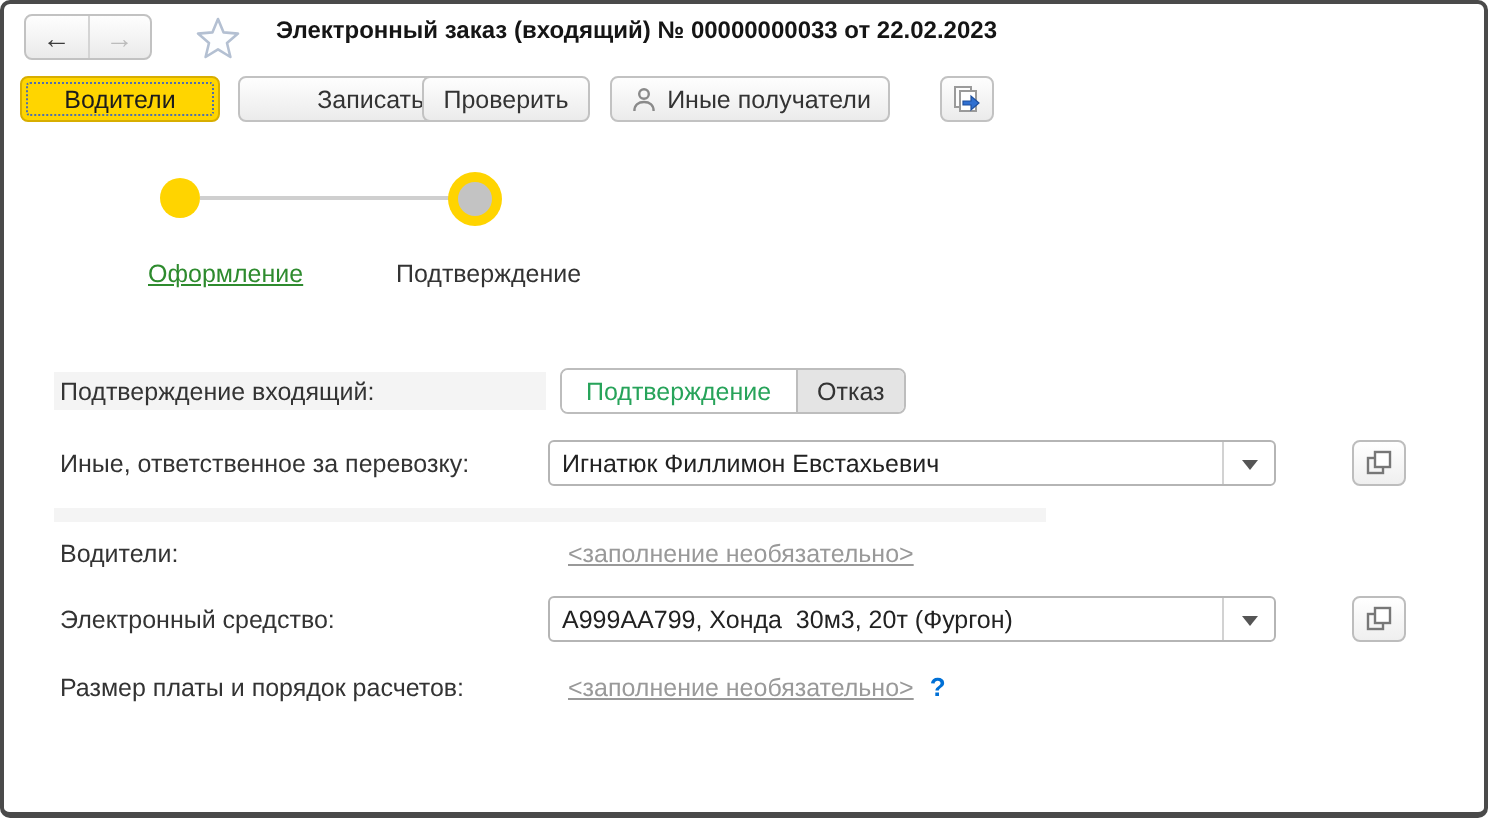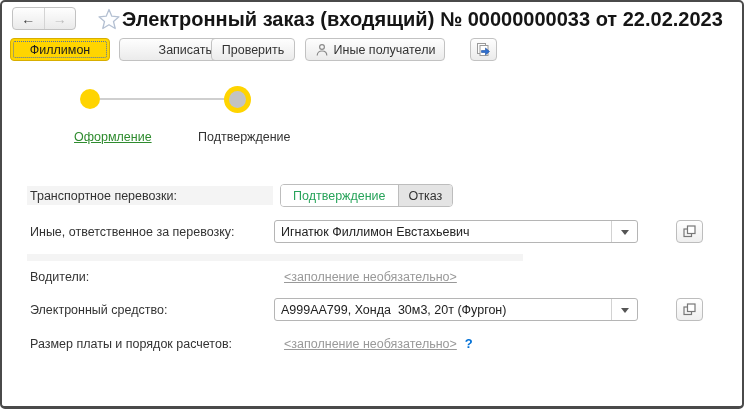--- a/index.html
+++ b/index.html
@@ -15,21 +15,21 @@
     display:flex; box-sizing:border-box;
     border:1px solid #c2c2c2; border-radius:4px;
     background:linear-gradient(#fefefe,#eaeaea);
   }
   .nav-btn { flex:1; display:flex; align-items:center; justify-content:center;
     font-size:14px; font-weight:bold; cursor:pointer; }
   .nav-back { color:#3c3c3c; border-right:1px solid #d4d4d4; }
   .nav-fwd  { color:#bcbcbc; }
   .star { position:absolute; left:95px; top:5px; width:24px; height:24px; cursor:pointer; }
   .title {
-    position:absolute; left:120px; top:6px; font-size:20px; font-weight:bold;
+    position:absolute; left:136px; top:6px; font-size:12px; font-weight:bold;
     color:#151515; white-space:nowrap;
   }
   
   .btn {
     position:absolute; top:36px; height:23px; box-sizing:border-box;
     border:1px solid #c2c2c2; border-radius:4px;
     background:linear-gradient(#fefefe,#ebebeb);
     font-size:12.5px; color:#333; display:flex; align-items:center;
     justify-content:center; gap:5px; padding:0 10px; cursor:pointer;
     white-space:nowrap;
@@ -114,21 +114,21 @@
 
   <div class="star">
     <svg width="24" height="24" viewBox="0 0 24 24">
       <path d="M12 2.5 L14.8 9.2 L22 9.8 L16.5 14.5 L18.2 21.5 L12 17.7 L5.8 21.5 L7.5 14.5 L2 9.8 L9.2 9.2 Z" fill="#fdfeff" stroke="#b4c0d2" stroke-width="1.3" stroke-linejoin="round"></path>
     </svg>
   </div>
 
   <div class="title">Электронный заказ (входящий) № 00000000033 от 22.02.2023</div>
 
   <div class="btn btn-send">
-    <span>Филлимон</span>
+    <span>Водители</span>
   </div>
   <div class="btn btn-save">
     <span>Записать</span>
   </div>
   <div class="btn btn-check">
     <span>Проверить</span>
   </div>
   <div class="btn btn-other">
     <span style="display:flex;">
       <svg width="14" height="14" viewBox="0 0 14 14">
@@ -152,21 +152,21 @@
   <div class="stage-dot-1"></div>
   <div class="stage-dot-2">
     <div class="inner"></div>
   </div>
   <div class="stage-lbl-1">Оформление</div>
   <div class="stage-lbl-2">Подтверждение</div>
 
   <div class="band band-a"></div>
   <div class="band band-b"></div>
 
-  <div class="lbl lbl-confirm">Транспортное перевозки:</div>
+  <div class="lbl lbl-confirm">Подтверждение входящий:</div>
   <div class="toggle">
     <div class="toggle-opt toggle-on">
       <span>Подтверждение</span>
     </div>
     <div class="toggle-opt toggle-off">
       <span>Отказ</span>
     </div>
   </div>
 
   <div class="lbl lbl-resp">Иные, ответственное за перевозку:</div>

